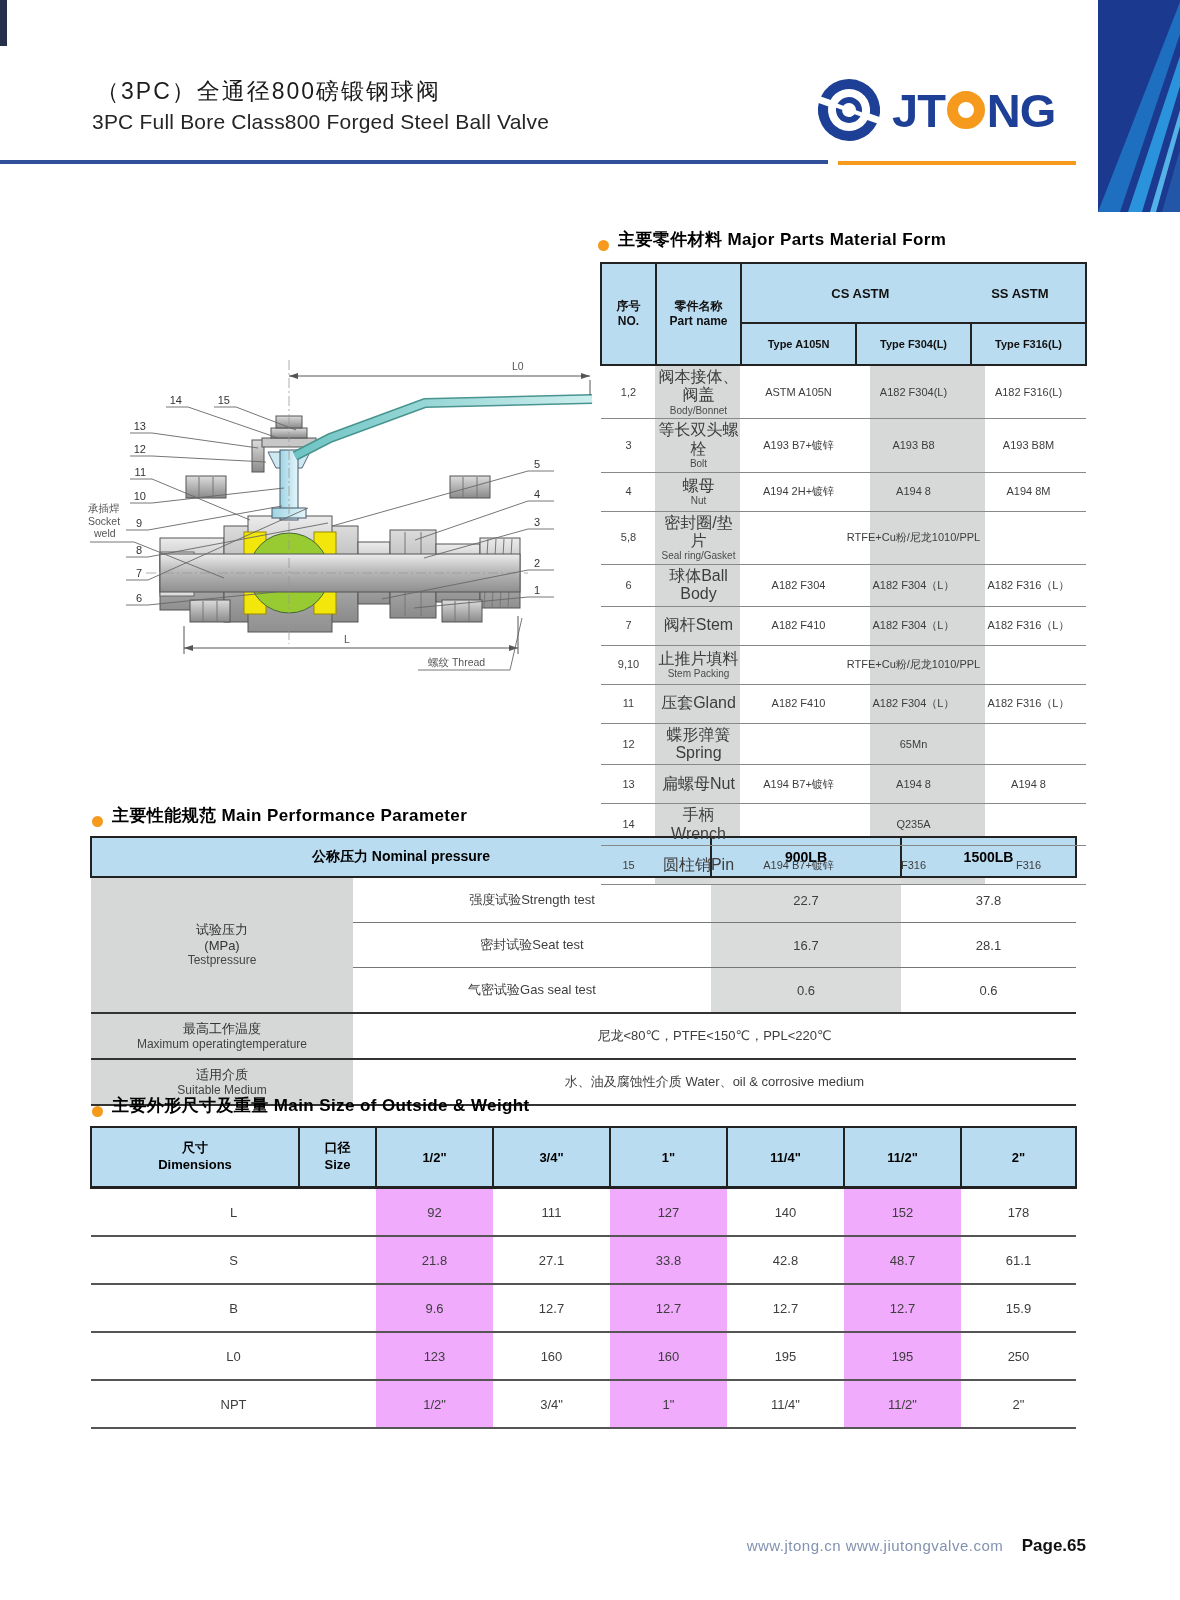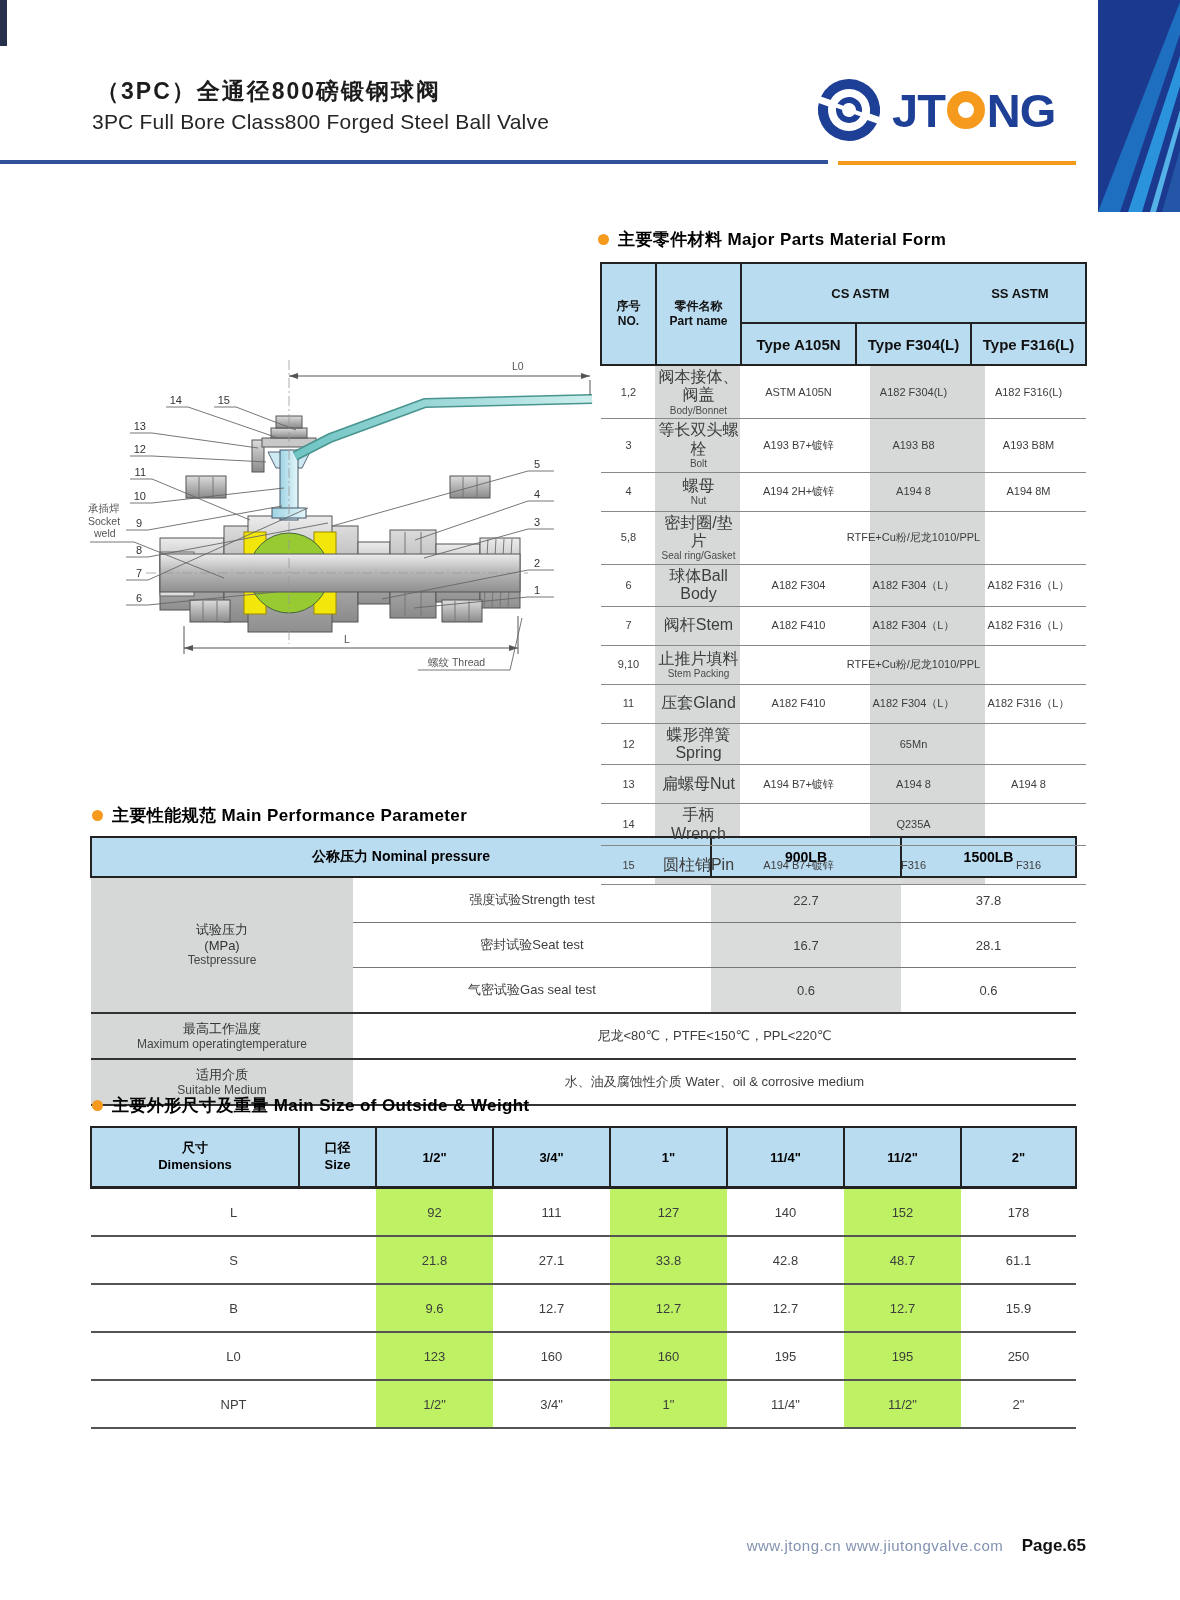--- a/index.html
+++ b/index.html
@@ -1,42 +1,42 @@
 <!DOCTYPE html>
 <html><head>
 <meta charset="utf-8">
 <style>
   html,body{margin:0;padding:0;background:#ffffff;}
   .page{position:relative;width:1180px;height:1600px;background:#fff;overflow:hidden;
         font-family:"Liberation Sans","DejaVu Sans",sans-serif;color:#222;}
   
   .edge-mark{position:absolute;left:0;top:0;width:7px;height:46px;background:#27304a;}
-  .title-cn{position:absolute;left:96px;top:76px;font-size:23px;font-weight:bold;letter-spacing:2px;color:#1c1c1c;}
+  .title-cn{position:absolute;left:96px;top:76px;font-size:23px;font-weight:normal;letter-spacing:2px;color:#1c1c1c;}
   .title-en{position:absolute;left:92px;top:110px;font-size:21px;color:#252525;letter-spacing:0.2px;}
   .rule-blue{position:absolute;left:0;top:160px;width:828px;height:4px;background:#30509a;}
   .rule-orange{position:absolute;left:838px;top:161px;width:238px;height:4px;background:#f59a1d;}
   .logo{position:absolute;left:812px;top:72px;width:280px;height:86px;}
   .logo-row{display:flex;align-items:center;}
   .logo-text{display:flex;align-items:center;font-weight:bold;font-size:47px;color:#1d3f96;letter-spacing:-1px;margin-left:6px;}
   .o-ring{display:inline-block;width:16px;height:16px;border:11px solid #f59a1d;border-radius:50%;margin:0 2px;}
   .corner-decor{position:absolute;right:0;top:0;width:82px;height:212px;}
   
-  .sec-head{position:absolute;display:flex;align-items:center;}
+  .sec-head{position:absolute;display:flex;align-items:flex-end;}
   .dot{width:11px;height:11px;border-radius:50%;background:#f59a1d;margin-right:9px;flex:none;}
   .sec-title{font-size:17px;font-weight:bold;color:#000;letter-spacing:0.4px;}
   
   .mat-wrap{position:absolute;left:600px;top:262px;width:485px;}
   .stripe{position:absolute;background:#d7d9d9;z-index:0;}
   .mat{position:relative;z-index:1;width:485px;border-collapse:collapse;table-layout:fixed;}
   .mat thead th{background:#badcf0;border:2px solid #222;font-size:12px;color:#111;padding:2px;}
   .mat thead .grp{height:34px;padding:12px;}
   .grp-flex{display:flex;width:100%;}
   .grp-flex .g2{flex:2;text-align:center;font-weight:bold;font-size:13px;}
   .grp-flex .g1{flex:1;text-align:center;font-weight:bold;font-size:13px;}
-  .mat thead .typ{height:36px;font-weight:bold;font-size:15px;}
+  .mat thead .typ{height:36px;font-weight:bold;font-size:11px;}
   .hd2 div{line-height:1.25;font-weight:bold;}
   .mat tbody td{border-bottom:1px solid #888;text-align:center;vertical-align:middle;
                 font-size:11px;color:#3d3d3d;height:34px;padding:2px 1px;background:transparent;line-height:1.15;}
   .nm-cn{font-size:16px;color:#3d3d3d;}
   .nm-en{font-size:10px;color:#4a4a4a;}
   
   .perf-wrap{position:absolute;left:90px;top:836px;width:985px;}
   .perf{width:985px;border-collapse:collapse;table-layout:fixed;border-bottom:2px solid #333;}
   .perf thead th{background:#badcf0;border:2px solid #222;height:36px;font-size:14px;color:#000;}
   .perf tbody tr{border-top:1px solid #777;}
@@ -48,21 +48,21 @@
   .pl-en{font-size:12px;color:#444;line-height:1.2;}
   .g900{background:#dadcdc;}
   
   .size-wrap{position:absolute;left:90px;top:1126px;width:985px;}
   .size{width:985px;border-collapse:collapse;table-layout:fixed;}
   .size thead th{background:#badcf0;border:2px solid #222;border-bottom:3px solid #222;height:56px;
                  font-size:13px;font-weight:bold;color:#000;}
   .size thead th div{line-height:1.3;}
   .size tbody tr{border-bottom:2px solid #555;}
   .size tbody td{text-align:center;vertical-align:middle;font-size:13px;color:#3d3d3d;height:44px;}
-  .size td.g{background:#bef264;}
+  .size td.g{background:#f0abfc;}
   
   .diagram{position:absolute;left:82px;top:346px;width:530px;height:335px;}
   .co-txt{font-size:11px;fill:#333;}
   .co-line{stroke:#666;stroke-width:0.9;fill:none;}
   .dim-txt{font-size:10.5px;fill:#555;}
   .ann-txt{font-size:10.5px;fill:#555;}
   .dim-line{stroke:#555;stroke-width:1;fill:none;}
   .cl{stroke:#999;stroke-width:0.8;stroke-dasharray:10 3 2 3;fill:none;}
   
   .footer{position:absolute;left:0;top:1536px;width:1086px;text-align:right;}

